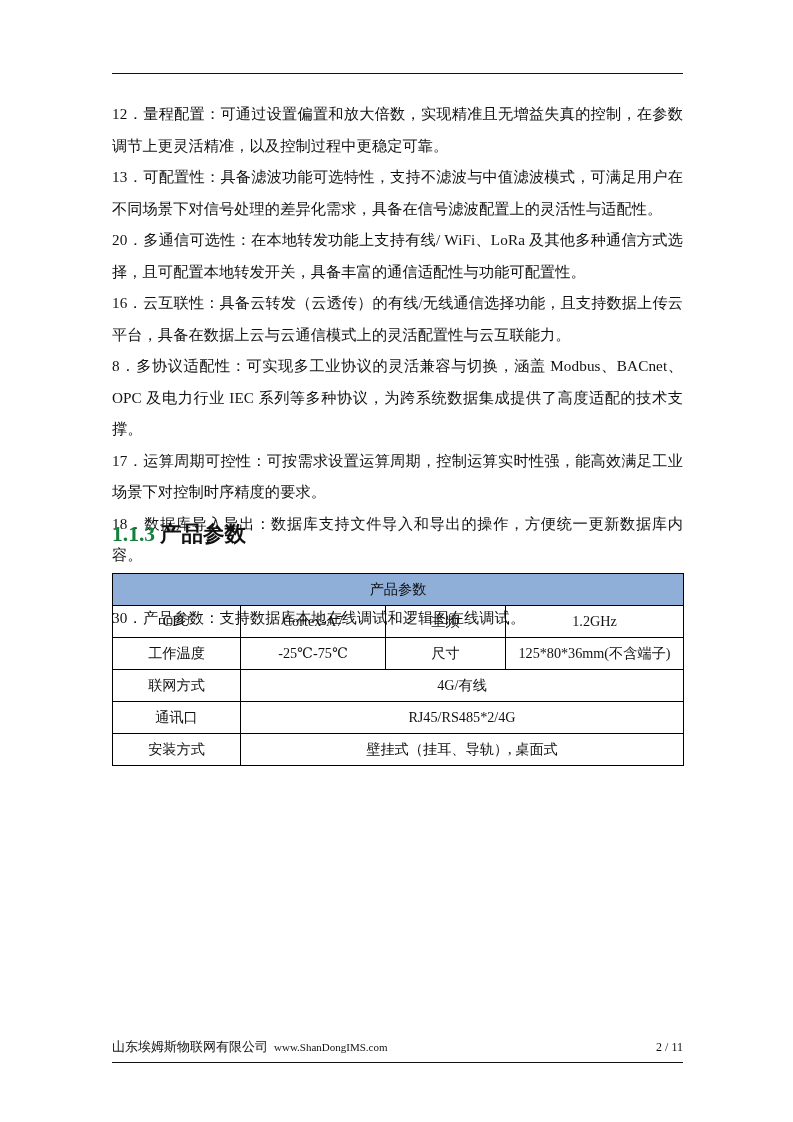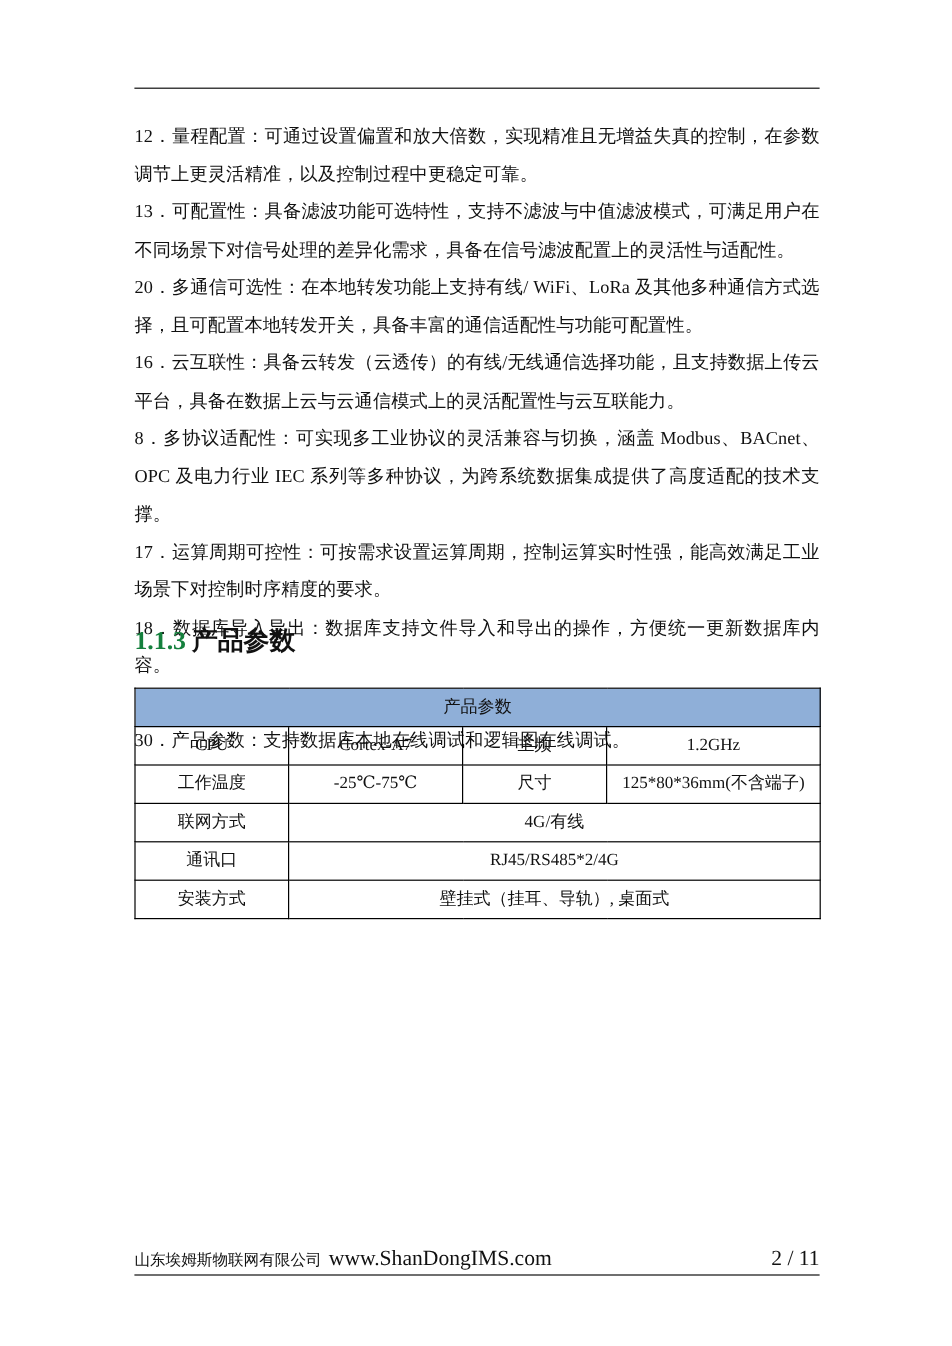--- a/index.html
+++ b/index.html
@@ -117,25 +117,25 @@
     justify-content: space-between;
     align-items: baseline;
     font-size: 13px;
     color: #111111;
   }
   .footer-left {
     white-space: nowrap;
   }
   .footer-left .site {
     margin-left: 6px;
-    font-size: 18px;
+    font-size: 11px;
   }
   .footer-right {
     white-space: nowrap;
-    font-size: 18px;
+    font-size: 12px;
   }
 </style>
 </head>
 <body>
 
 <div class="page">
 
   <div class="header-rule"></div>
 
   <div class="content">

